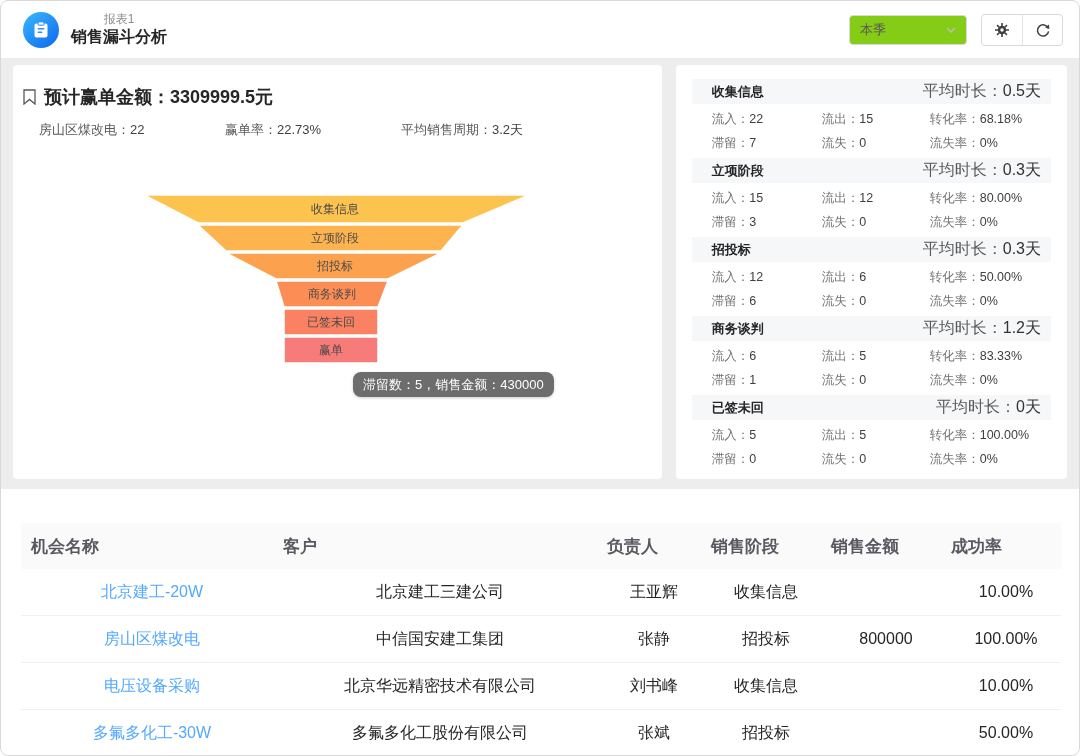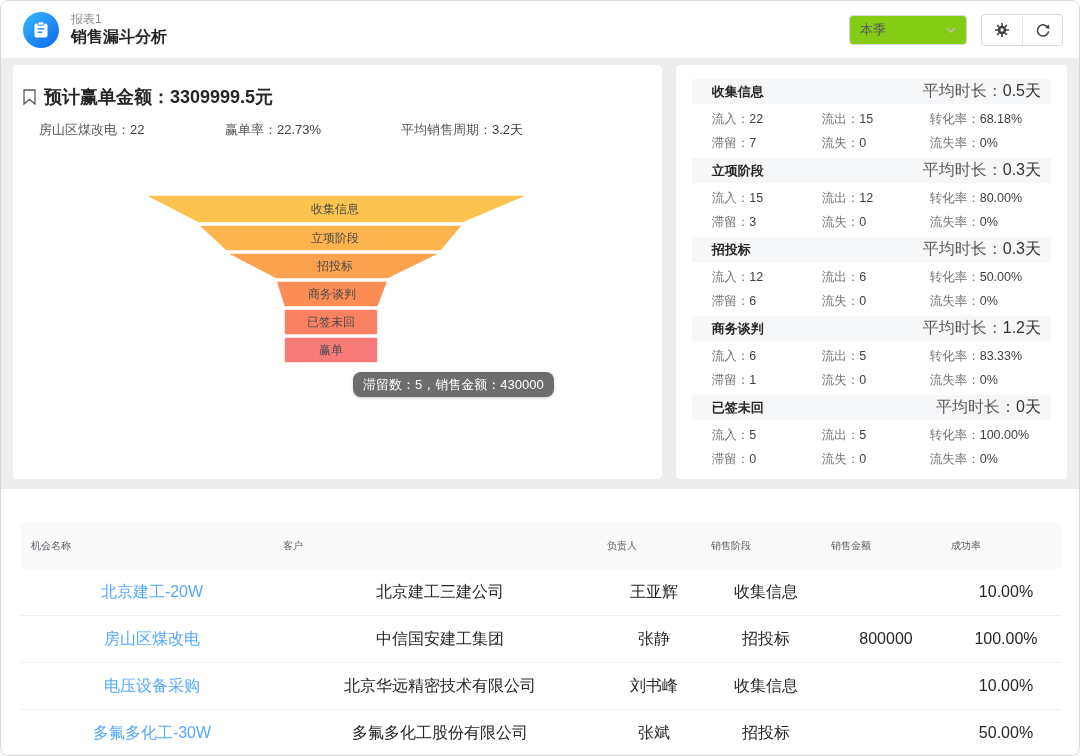--- a/index.html
+++ b/index.html
@@ -4,21 +4,21 @@
 <style>
   * { margin:0; padding:0; box-sizing:border-box; }
   html,body { width:1080px; height:756px; }
   body { font-family:"Liberation Sans","DejaVu Sans",sans-serif; background:#fff; }
   .frame { width:1080px; height:756px; border:1px solid #d9d9d9; border-radius:8px; overflow:hidden; background:#ededed; display:flex; flex-direction:column; }
 
   
   .topbar { height:58px; background:#fff; border-bottom:1px solid #ebebeb; display:flex; align-items:center; justify-content:space-between; padding:0 16px 0 22px; flex:0 0 auto; }
   .topbar-left { display:flex; align-items:center; gap:12px; }
   .logo { width:36px; height:36px; border-radius:50%; background:linear-gradient(140deg,#38b9ff 0%,#1677f0 80%); display:flex; align-items:center; justify-content:center; }
-  .titles { display:flex; flex-direction:column; line-height:1.25; }
+  .titles { display:flex; flex-direction:column; line-height:1.25;align-items:center; }
   .report-label { font-size:12px; color:#8c8c8c; }
   .report-title { font-size:16px; color:#262626; font-weight:bold; }
   .topbar-right { display:flex; align-items:center; gap:14px; }
   .select { width:118px; height:30px; border:1px solid #d9d9d9; border-radius:4px; background:#84cc16; display:flex; align-items:center; justify-content:space-between; padding:0 10px; cursor:pointer; }
   .select-value { font-size:13px; color:#595959; }
   .btn-group { display:flex; border:1px solid #d9d9d9; border-radius:4px; background:#fff; height:32px; }
   .icon-btn { width:40px; display:flex; align-items:center; justify-content:center; cursor:pointer; }
   .icon-btn + .icon-btn { border-left:1px solid #e5e5e5; }
 
   
@@ -45,21 +45,21 @@
   .stage-avg { font-size:16px; color:#595959; }
   .stage-avg b { font-weight:normal; color:#333; }
   .stage-row { display:grid; grid-template-columns:110px 108px 1fr; padding-left:20px; height:24px; align-items:center; }
   .metric { font-size:12.5px; color:#737373; white-space:nowrap; }
   .metric b { font-weight:normal; color:#404040; }
 
   
   .table-panel { background:#fff; margin-top:10px; flex:1; padding:34px 20px 0 20px; overflow:hidden; }
   .tbl { width:1040px; }
   .tbl-head { display:grid; grid-template-columns:252px 324px 104px 120px 120px 1fr; background:#fafafa; height:46px; align-items:center; }
-  .tbl-head > div { font-size:10px; color:#595962; padding-left:10px; }
+  .tbl-head > div { font-size:17px; color:#595962; padding-left:10px;font-weight:bold; }
   .tbl-row { display:grid; grid-template-columns:252px 324px 104px 120px 120px 1fr; height:47px; align-items:center; border-bottom:1px solid #f0f0f0; background:#fff; }
   .tbl-row > div { font-size:16px; color:#262626; padding-left:10px; white-space:nowrap;text-align:center; }
   .tbl-row .link { color:#54a9ff; cursor:pointer; }
 
   .icon { display:inline-flex; }
 </style>
 </head>
 <body>
 
 <div class="frame">

